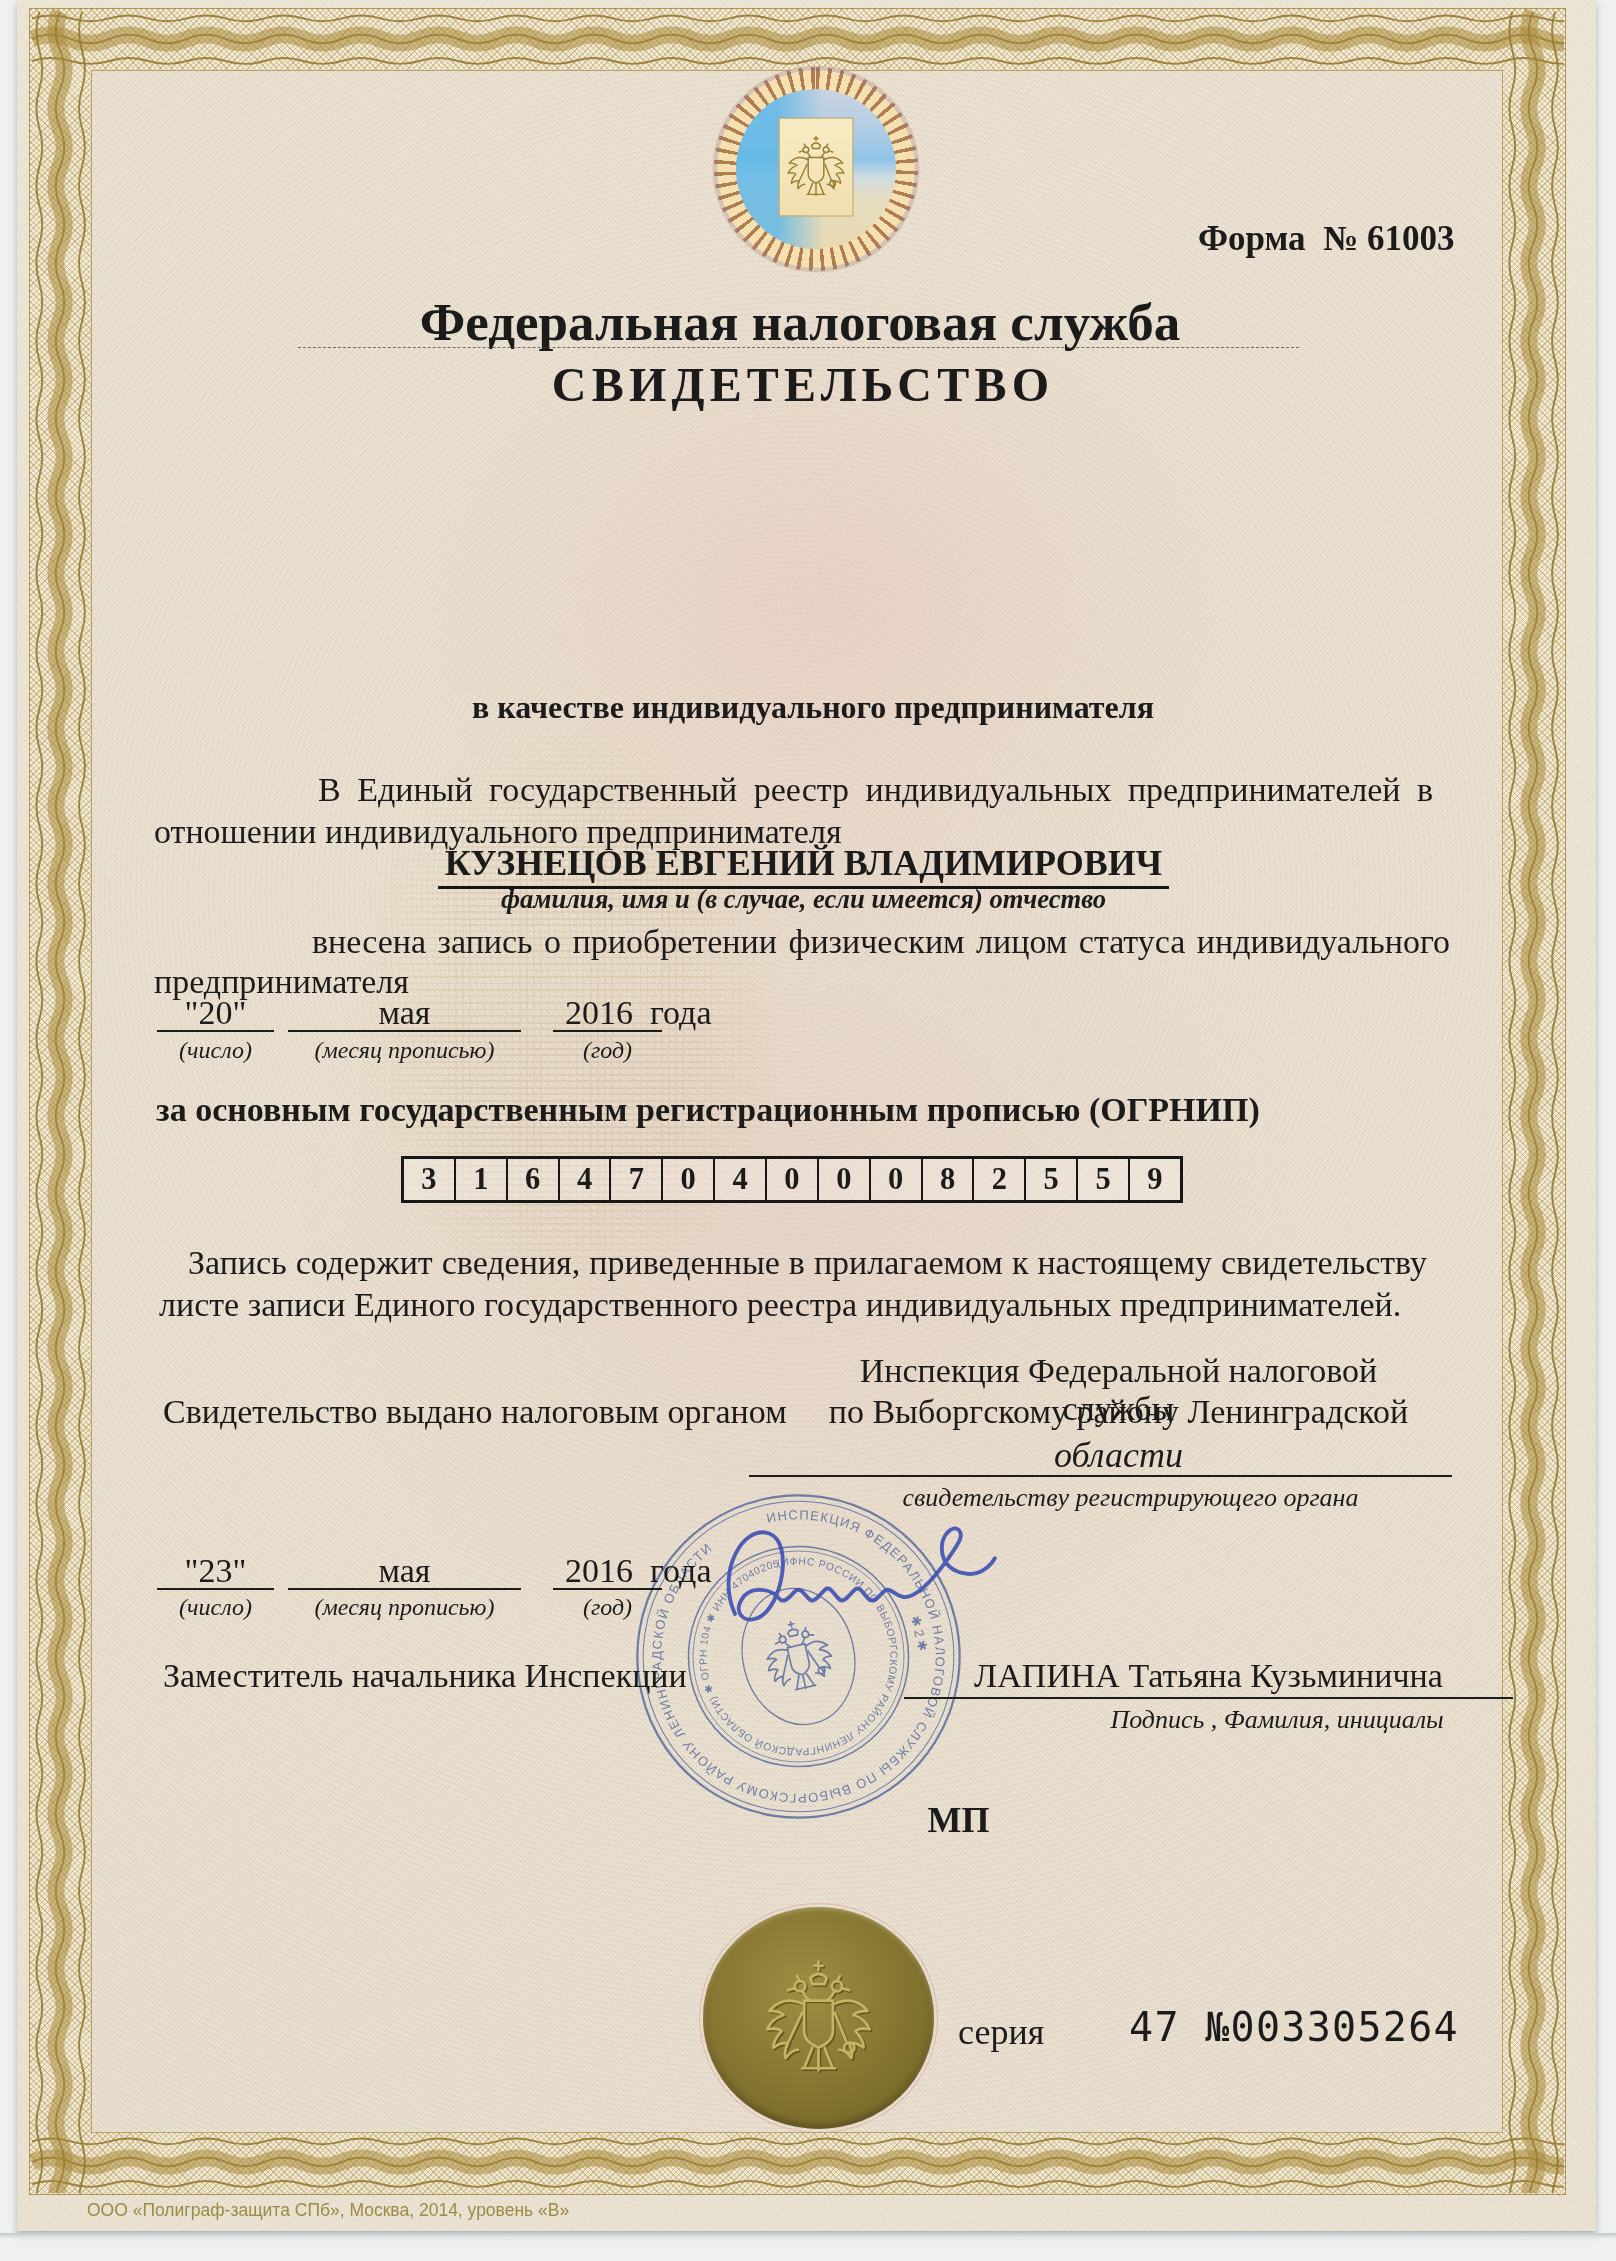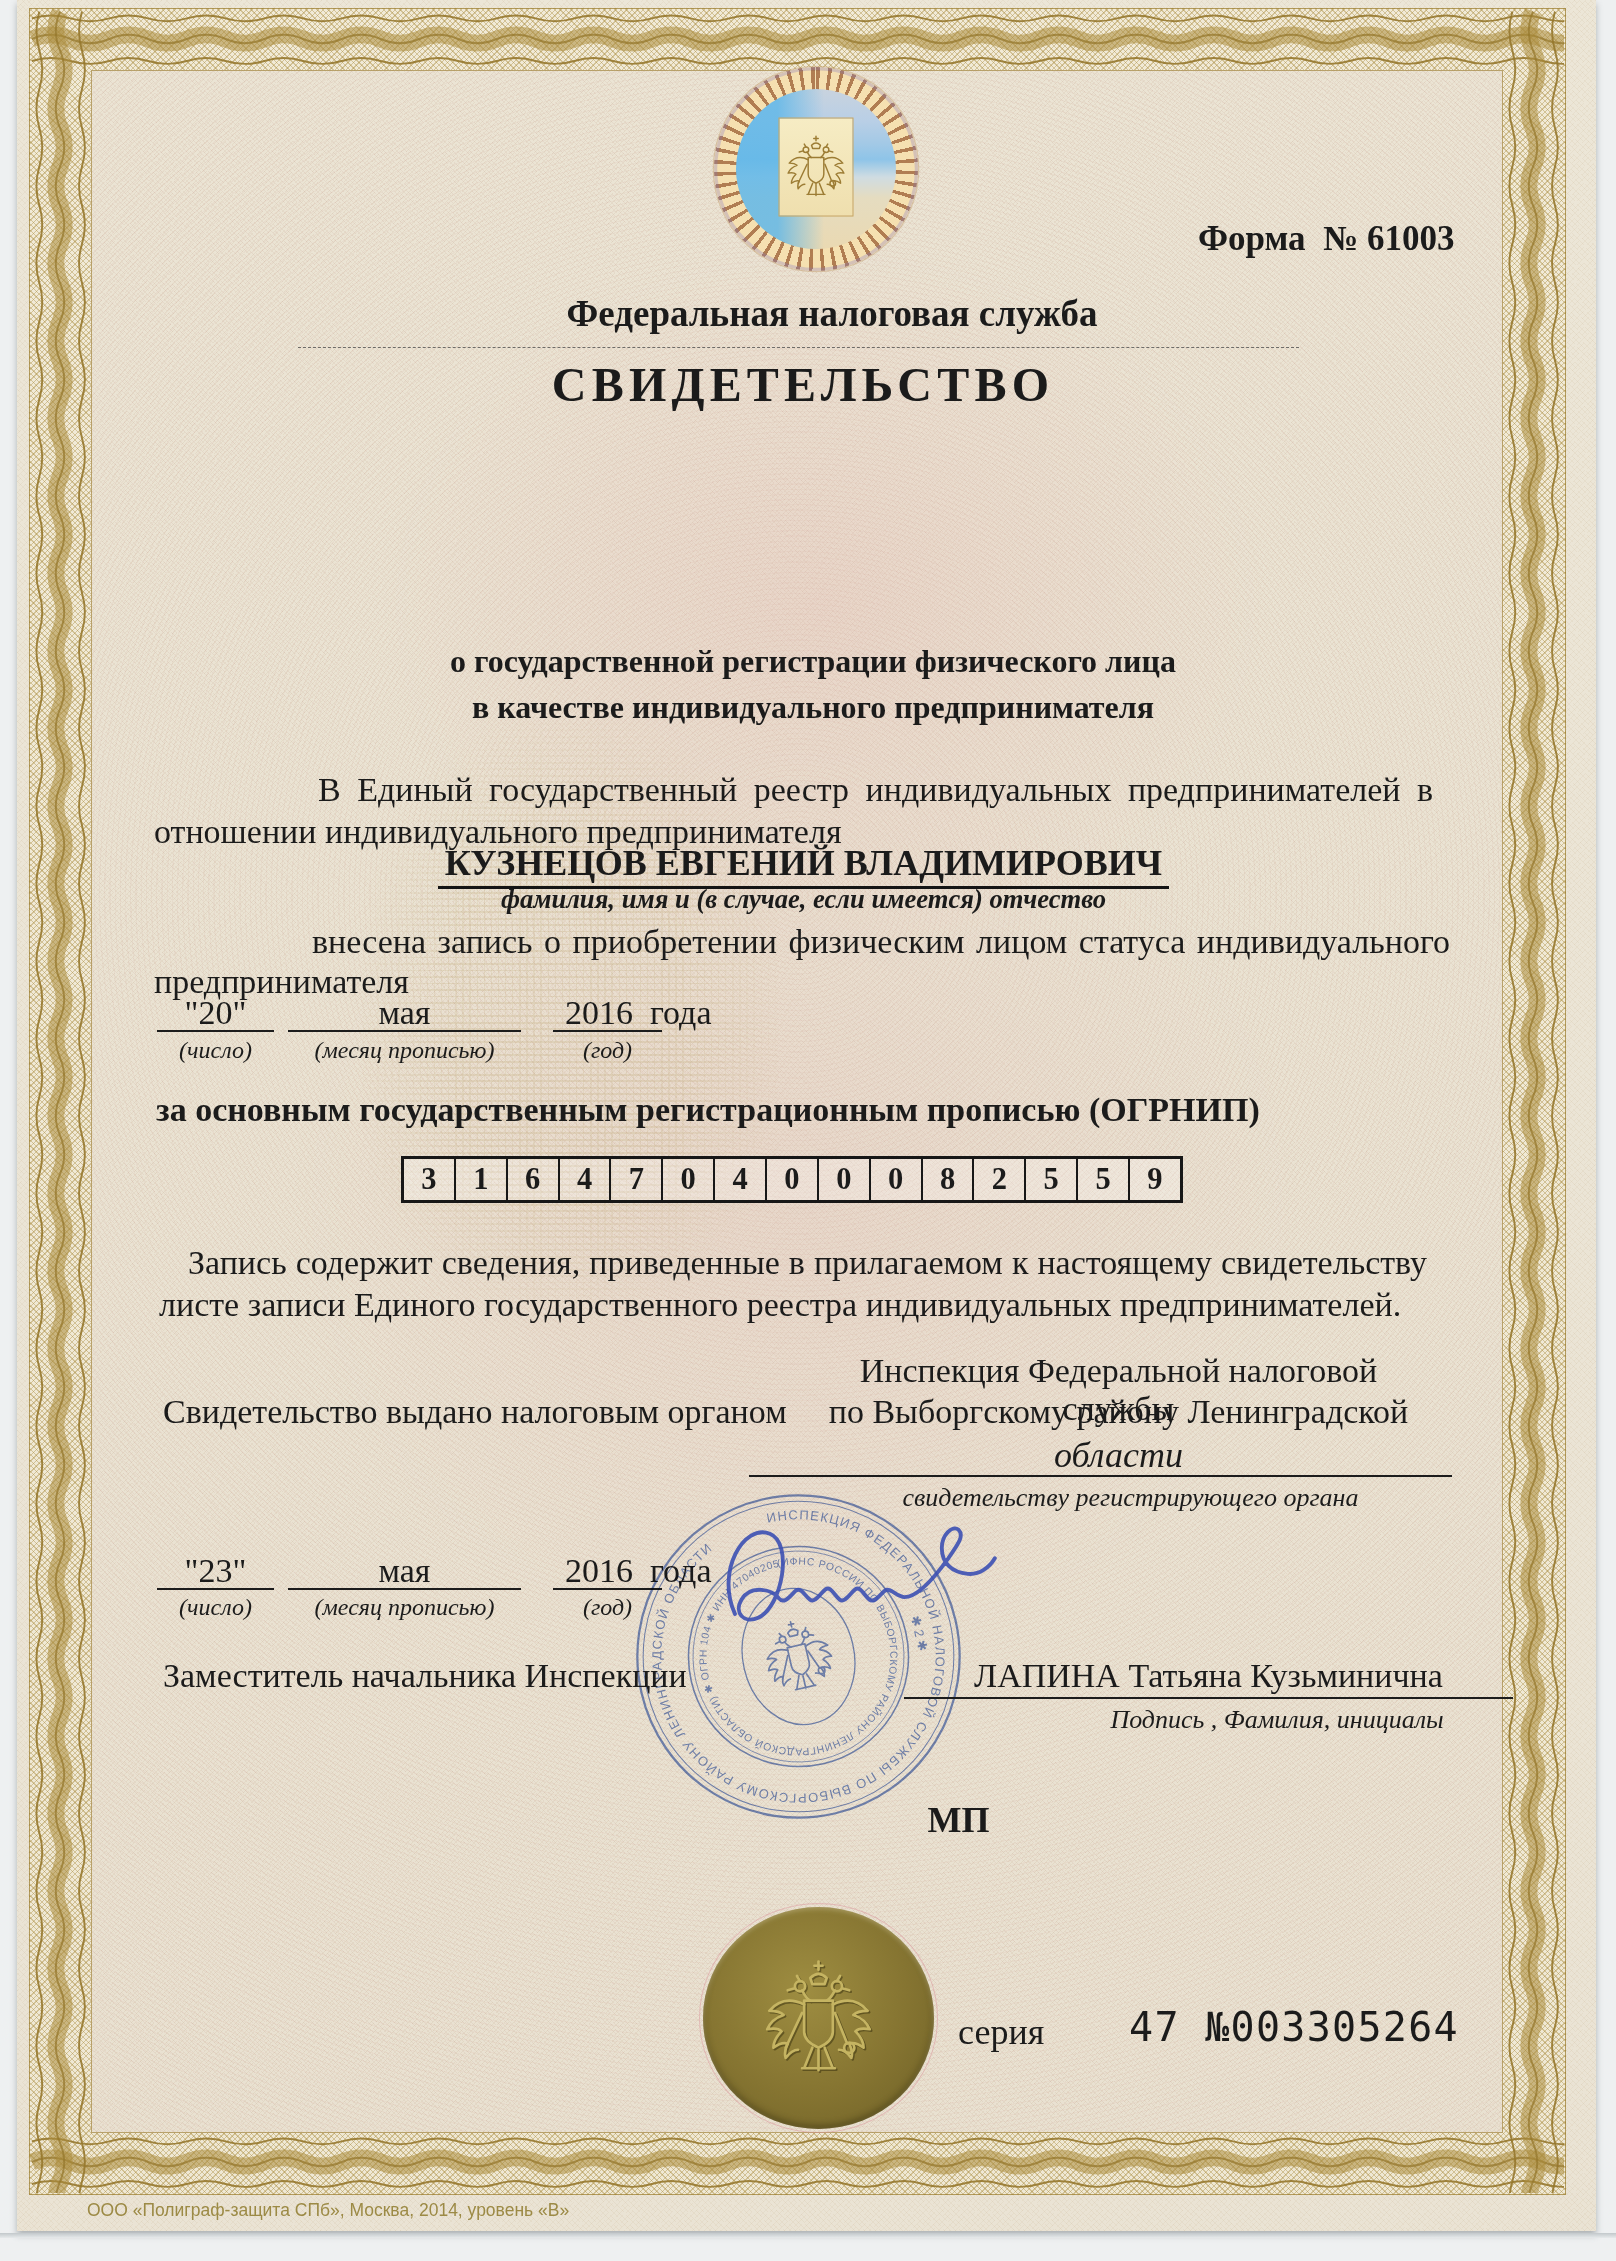--- a/index.html
+++ b/index.html
@@ -130,25 +130,24 @@
     <div class="holo-inner">
       <div class="holo-shield">
         <svg width="67" height="79" viewBox="0 0 120 122">
           <use href="#eagle-g" style="color:#9c7c34"></use>
         </svg>
       </div>
     </div>
   </div>
 
   <div class="t b pre" style="left:1198px;top:219px;font-size:35px;">Форма  № 61003</div>
-  <div class="t b c" style="left:401px;top:293px;width:862px;font-size:37px;">Федеральная налоговая служба</div>
+  <div class="t b c" style="left:369px;top:293px;width:862px;font-size:53px;">Федеральная налоговая служба</div>
   <div class="rule-dotted" style="left:298px;top:347px;width:1001px;"></div>
   <div class="t b c" style="left:333px;top:358px;width:940px;font-size:48px;letter-spacing:5.2px;">СВИДЕТЕЛЬСТВО</div>
 
-  <div class="t b c" style="left:259px;top:644px;width:1108px;font-size:32px;">о государственной регистрации физического лица</div>
   <div class="t b c" style="left:259px;top:690px;width:1108px;font-size:32px;">в качестве индивидуального предпринимателя</div>
 
   <div class="t jl" style="left:318px;top:771px;width:1115px;font-size:34px;">В Единый государственный реестр индивидуальных предпринимателей в</div>
   <div class="t c" style="left:324px;top:843px;width:959px;font-size:36px;font-weight:700;">
        <span class="name-u">КУЗНЕЦОВ ЕВГЕНИЙ ВЛАДИМИРОВИЧ</span></div>
   <div class="t" style="left:154px;top:813px;font-size:34px;">отношении индивидуального предпринимателя</div>
   <div class="t i b c" style="left:324px;top:885px;width:959px;font-size:26.6px;">фамилия, имя и (в случае, если имеется) отчество</div>
   <div class="t jl" style="left:312px;top:923px;width:1138px;font-size:34px;">внесена запись о приобретении физическим лицом статуса индивидуального</div>
   <div class="t" style="left:154px;top:963px;font-size:34px;">предпринимателя</div>
 

